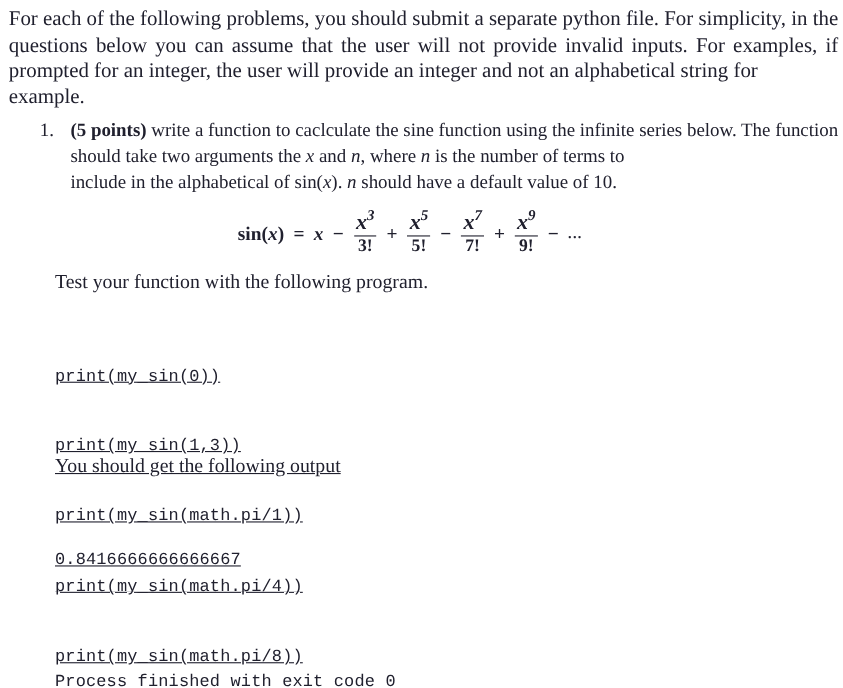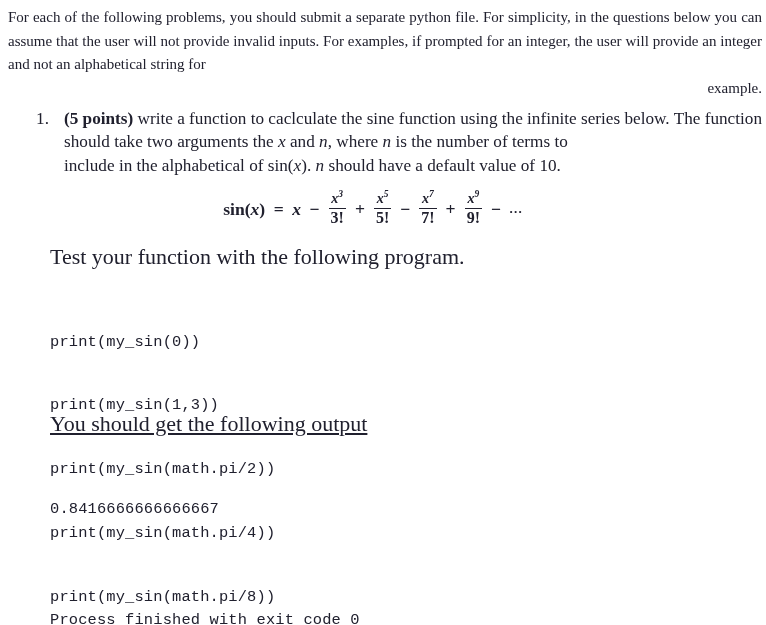--- a/index.html
+++ b/index.html
@@ -23,27 +23,27 @@
     width: 766px;
     height: 625px;
   }
 
   
   .intro {
     position: absolute;
     left: 8px;
     top: 6px;
     width: 754px;
-    font-size: 15px;
+    font-size: 19px;
     line-height: 23.6px;
     text-align: justify;
     text-justify: inter-word;
     color: #20202e;
   }
-  .intro .lastline { text-align: right; }
+  .intro .lastline { text-align: left; }
 
   
   .problem {
     position: absolute;
     left: 29px;
     top: 107px;
     width: 733px;
     font-size: 17.2px;
     line-height: 23.4px;
     color: #20202e;
@@ -95,21 +95,21 @@
   .frac {
     display: inline-flex;
     flex-direction: column;
     align-items: center;
     justify-content: center;
     vertical-align: middle;
     padding: 0 4px;
     line-height: 1.05;
   }
   .frac .num {
-    font-size: 14px;
+    font-size: 20px;
     padding: 0 2px 1px 2px;
   }
   .frac .bar {
     width: 100%;
     min-width: 17px;
     height: 1px;
     background: #20202e;
   }
   .frac .den {
     font-size: 16px;
@@ -124,21 +124,21 @@
   .dots {
     font-size: 13px;
     letter-spacing: 1.2px;
     padding-left: 2px;
   }
 
   
   .prose {
     position: absolute;
     left: 50px;
-    font-size: 22px;
+    font-size: 18px;
     line-height: 23px;
     color: #20202e;
     white-space: nowrap;
   }
   .prose-test { top: 245px; }
   .prose-out  { top: 412px; text-decoration: underline; }
 
   
   .code {
     position: absolute;
@@ -146,21 +146,21 @@
     font-family: "Liberation Mono", "DejaVu Sans Mono", monospace;
     font-size: 15.4px;
     line-height: 21.3px;
     color: #20202e;
     white-space: pre;
     letter-spacing: 0.15px;
   }
   .code-program { top: 289px; }
   .code-output  { top: 456px; }
   .code-exit    { top: 610px; }
-  .code .line { display: block; }
+  .code .line { display: block; text-decoration: underline; }
 </style>
 </head>
 <body>
 
 <div class="page">
 
   <div class="intro">
     <span>For each of the following problems, you should submit a separate python file. For simplicity, in</span>
     <span>the questions below you can assume that the user will not provide invalid inputs. For examples,</span>
     <span>if prompted for an integer, the user will provide an integer and not an alphabetical string for</span>
@@ -213,21 +213,21 @@
       <span class="tok op">−</span>
       <span class="tok dots">...</span>
     </span>
   </div>
 
   <div class="prose prose-test">Test your function with the following program.</div>
 
   <div class="code code-program">
     <span class="line">print(my_sin(0))</span>
     <span class="line">print(my_sin(1,3))</span>
-    <span class="line">print(my_sin(math.pi/2))</span>
+    <span class="line">print(my_sin(math.pi/1))</span>
     <span class="line">print(my_sin(math.pi/4))</span>
     <span class="line">print(my_sin(math.pi/8))</span>
   </div>
 
   <div class="prose prose-out">You should get the following output</div>
 
   <div class="code code-output">
     <span class="line">0.8416666666666667</span>
     
     

